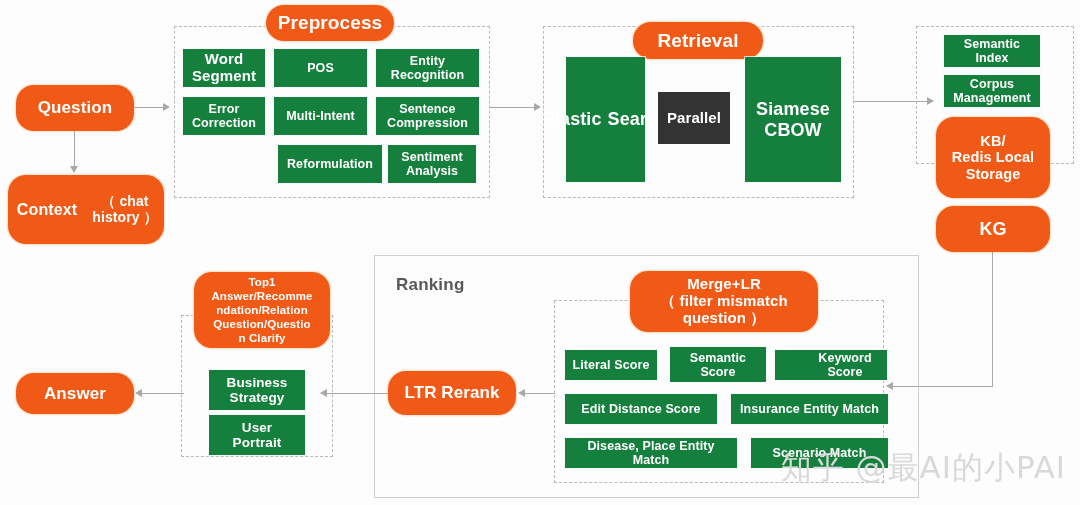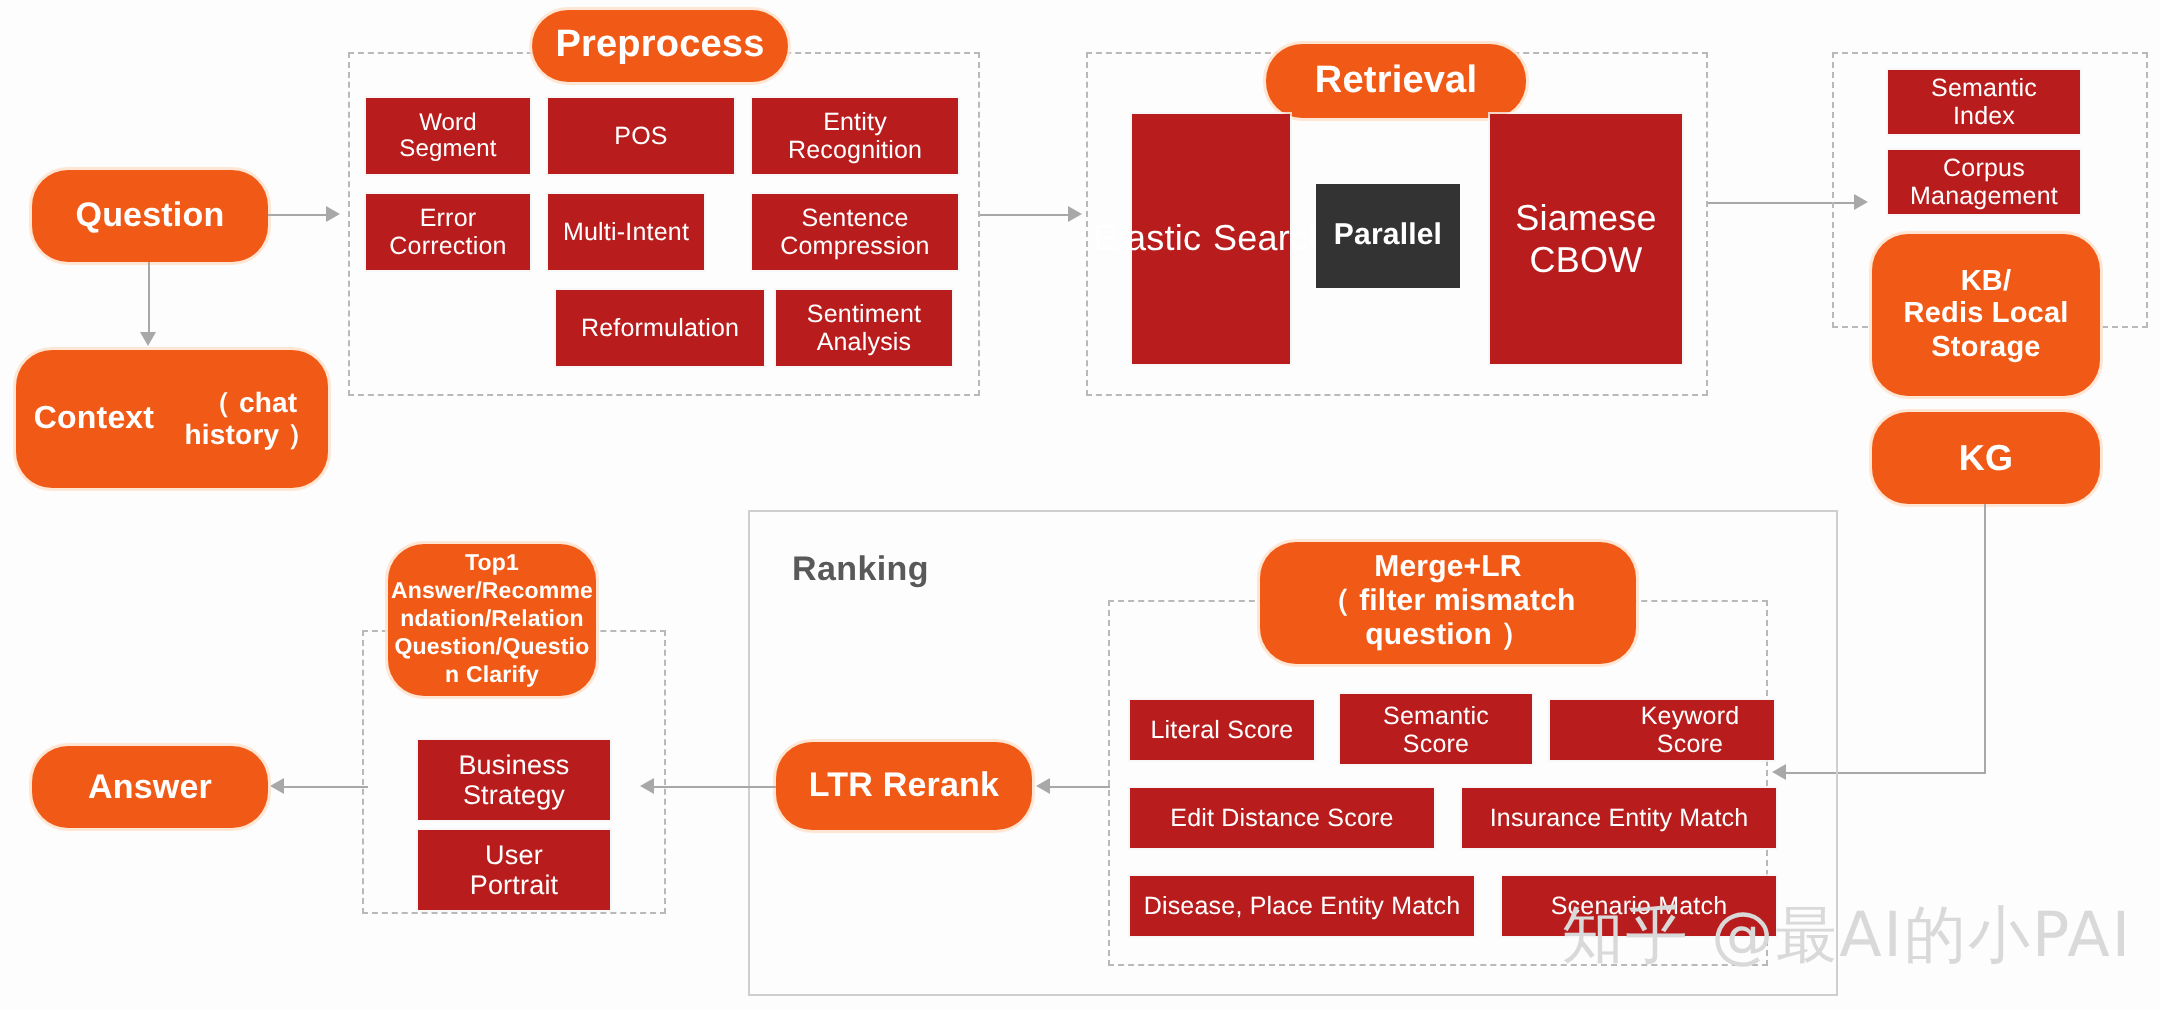--- a/index.html
+++ b/index.html
@@ -30,22 +30,22 @@
   }
   .node span { display: block; width: 100%; padding: 0 3px; }
 
   .orange {
     background: #f15a16;
     font-weight: bold;
     box-shadow: 0 0 0 1.5px rgba(253,226,205,.85);
     border-radius: 18px;
   }
   .gray {
-    background: #b91c1c;
-    font-weight: normal;
+    background: #15803d;
+    font-weight: bold;
     box-shadow: 0 0 0 1px rgba(245,245,245,.8);
   }
   .dark {
     background: #333333;
     font-weight: bold;
   }
 
   
   .group-dashed {
     position: absolute;
@@ -127,37 +127,37 @@
   <div class="arrow down" style="left:70px; top:166px;"></div>
 
   <div class="ln h" style="left:134px; top:107px; width:31px;"></div>
   <div class="arrow right" style="left:163px; top:103px;"></div>
 
   <div class="group-dashed" style="left:174px; top:26px; width:316px; height:172px;"></div>
   <div class="node orange" style="left:266px; top:5px; width:128px; height:36px; font-size:19px;">
     <span>Preprocess</span>
   </div>
 
-  <div class="node gray" style="left:183px; top:49px; width:82px; height:38px; font-size:12px; flex-direction:column;">
+  <div class="node gray" style="left:183px; top:49px; width:82px; height:38px; font-size:15px; flex-direction:column;">
     <span>Word</span>
     <span>Segment</span>
   </div>
   <div class="node gray" style="left:274px; top:49px; width:93px; height:38px; font-size:12.5px;">
     <span>POS</span>
   </div>
   <div class="node gray" style="left:376px; top:49px; width:103px; height:38px; font-size:12.5px; flex-direction:column;">
     <span>Entity</span>
     <span>Recognition</span>
   </div>
 
   <div class="node gray" style="left:183px; top:97px; width:82px; height:38px; font-size:12.5px; flex-direction:column;">
     <span>Error</span>
     <span>Correction</span>
   </div>
-  <div class="node gray" style="left:274px; top:97px; width:78px; height:38px; font-size:12.5px;">
+  <div class="node gray" style="left:274px; top:97px; width:93px; height:38px; font-size:12.5px;">
     <span>Multi-Intent</span>
   </div>
   <div class="node gray" style="left:376px; top:97px; width:103px; height:38px; font-size:12.5px; flex-direction:column;">
     <span>Sentence</span>
     <span>Compression</span>
   </div>
 
   <div class="node gray" style="left:278px; top:145px; width:104px; height:38px; font-size:12.5px;">
     <span>Reformulation</span>
   </div>
@@ -253,21 +253,21 @@
 
   <div class="node orange" style="left:388px; top:371px; width:128px; height:44px; font-size:17px;">
     <span>LTR Rerank</span>
   </div>
 
   <div class="ln h" style="left:326px; top:393px; width:62px;"></div>
   <div class="arrow left" style="left:320px; top:389px;"></div>
 
   <div class="group-dashed" style="left:181px; top:315px; width:152px; height:142px;"></div>
 
-  <div class="node orange" style="left:194px; top:272px; width:104px; height:76px; font-size:11.5px; flex-direction:column; line-height:1.22;">
+  <div class="node orange" style="left:194px; top:272px; width:136px; height:76px; font-size:11.5px; flex-direction:column; line-height:1.22;">
     <span>Top1</span>
     <span>Answer/Recomme</span>
     <span>ndation/Relation</span>
     <span>Question/Questio</span>
     <span>n Clarify</span>
   </div>
 
   <div class="node gray" style="left:209px; top:370px; width:96px; height:40px; font-size:13.5px; flex-direction:column;">
     <span>Business</span>
     <span>Strategy</span>

